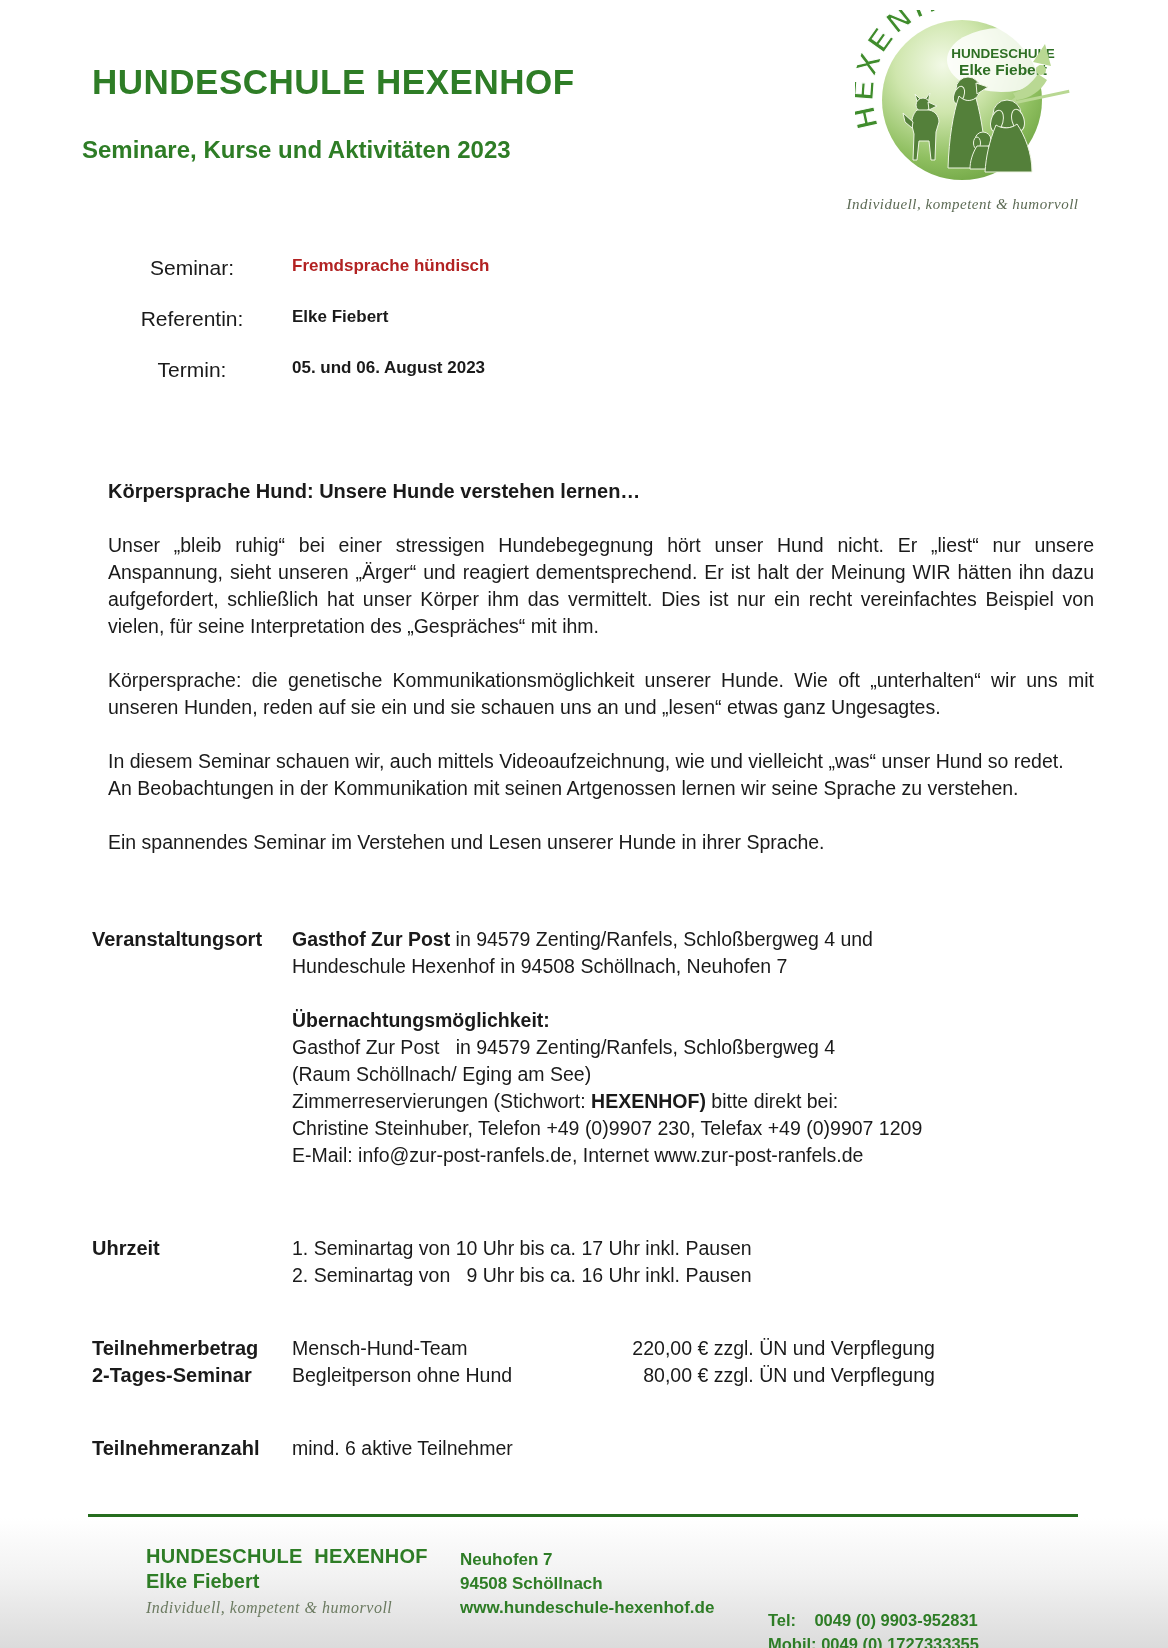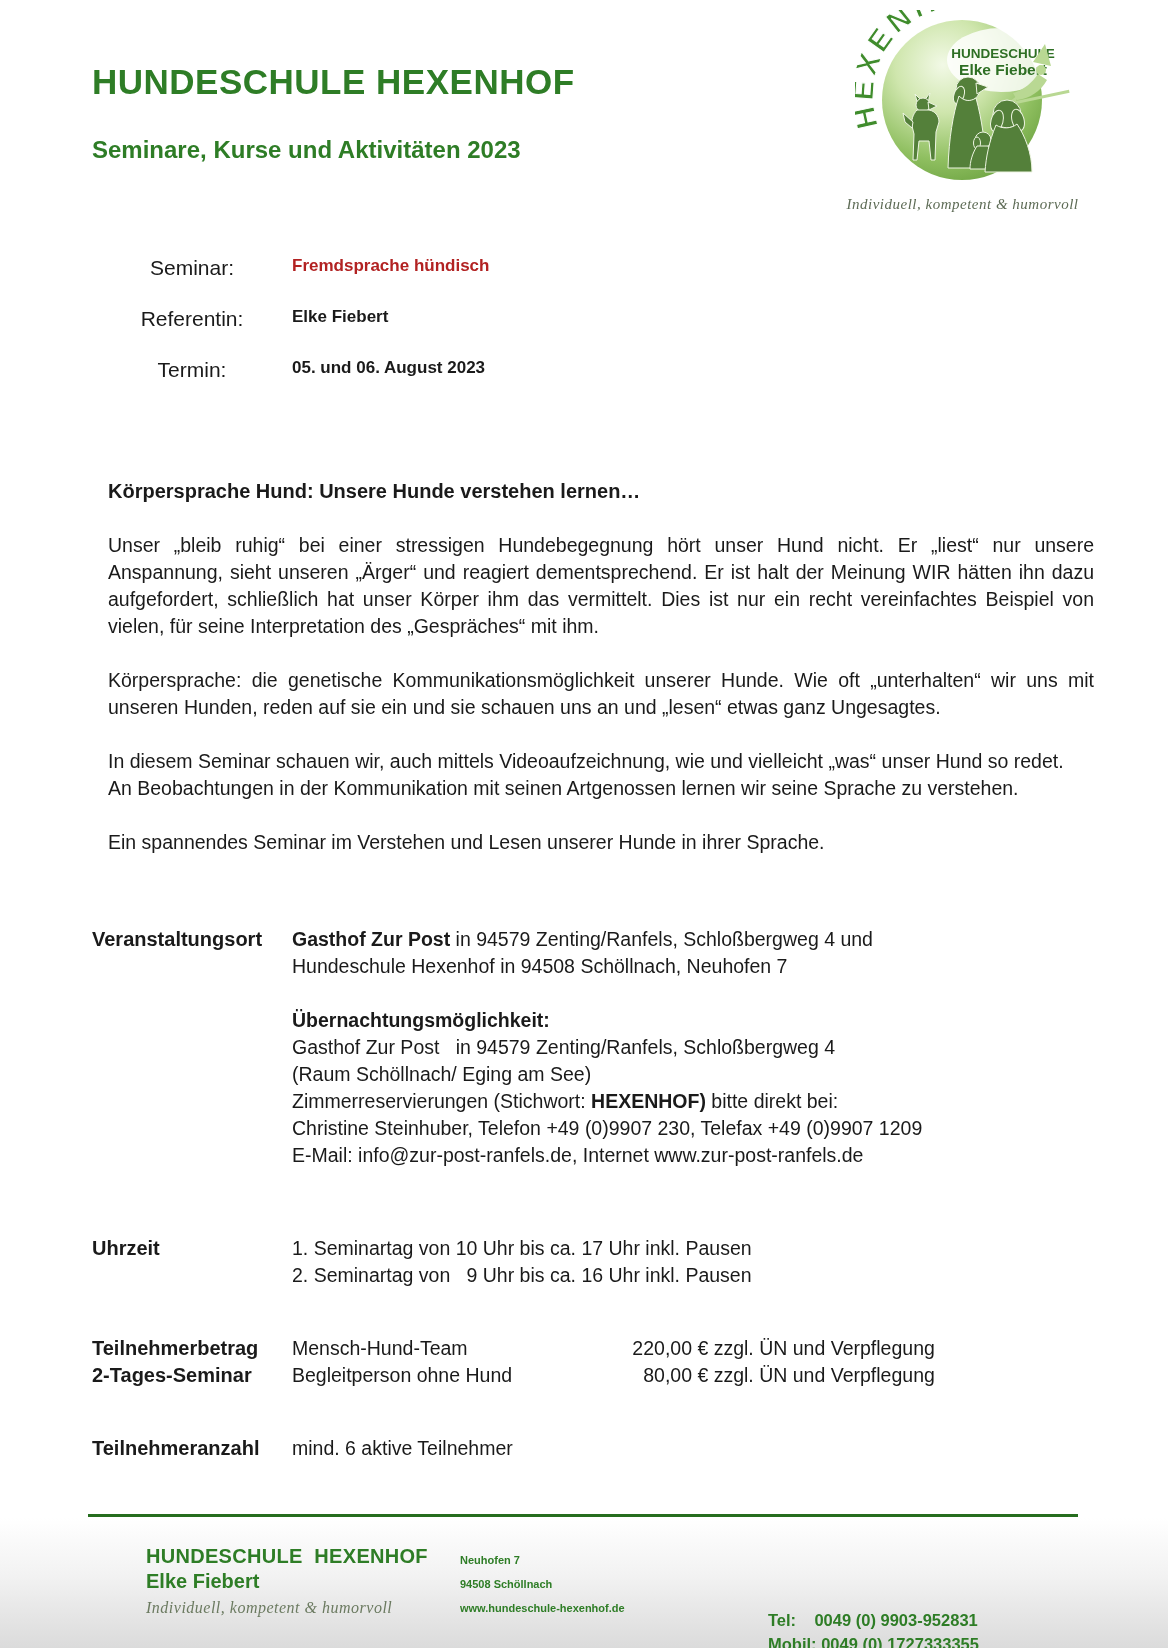--- a/index.html
+++ b/index.html
@@ -18,21 +18,21 @@
     overflow:hidden;
   }
   .abs{position:absolute;}
 
   
   .title{
     left:92px;top:62px;
     font-size:35px;font-weight:bold;color:var(--green);letter-spacing:.5px;
   }
   .subtitle{
-    left:92px;top:136px;
+    left:82px;top:136px;
     font-size:24px;font-weight:bold;color:var(--green);
   }
 
   
   .logo-box{left:845px;top:10px;width:235px;text-align:center;}
   .logo-slogan{
     margin-top:2px;
     font-family:"Liberation Serif","DejaVu Serif",serif;
     font-style:italic;font-size:15px;color:#5d6b55;letter-spacing:.5px;
   }
@@ -76,21 +76,21 @@
     background:linear-gradient(180deg,#ffffff 0%,#f2f2f2 45%,#dbdbdb 100%);
   }
   .footer-rule{left:88px;top:1514px;width:990px;height:3px;background:#266d1e;}
   .footer-col1{left:146px;top:1544px;line-height:25px;color:var(--green);}
   .f-company{font-size:20px;font-weight:bold;white-space:pre-wrap;letter-spacing:.3px;}
   .f-owner{font-size:20px;font-weight:bold;}
   .f-slogan{
     font-family:"Liberation Serif","DejaVu Serif",serif;
     font-style:italic;font-size:16px;color:#6b7a60;margin-top:1px;letter-spacing:.5px;
   }
-  .footer-col2{left:460px;top:1548px;font-size:11px;font-weight:bold;color:var(--green);line-height:24px;}
+  .footer-col2{left:460px;top:1548px;font-size:17px;font-weight:bold;color:var(--green);line-height:24px;}
   .footer-col3{left:768px;top:1608px;font-size:16.5px;font-weight:bold;color:var(--green);line-height:24px;}
   .footer-col3 .line,.footer-col2 .line{white-space:pre-wrap;}
 </style>
 </head>
 <body>
 
 <div id="doc">
 
   <div class="abs title">HUNDESCHULE HEXENHOF</div>
   <div class="abs subtitle">Seminare, Kurse und Aktivitäten 2023</div>

